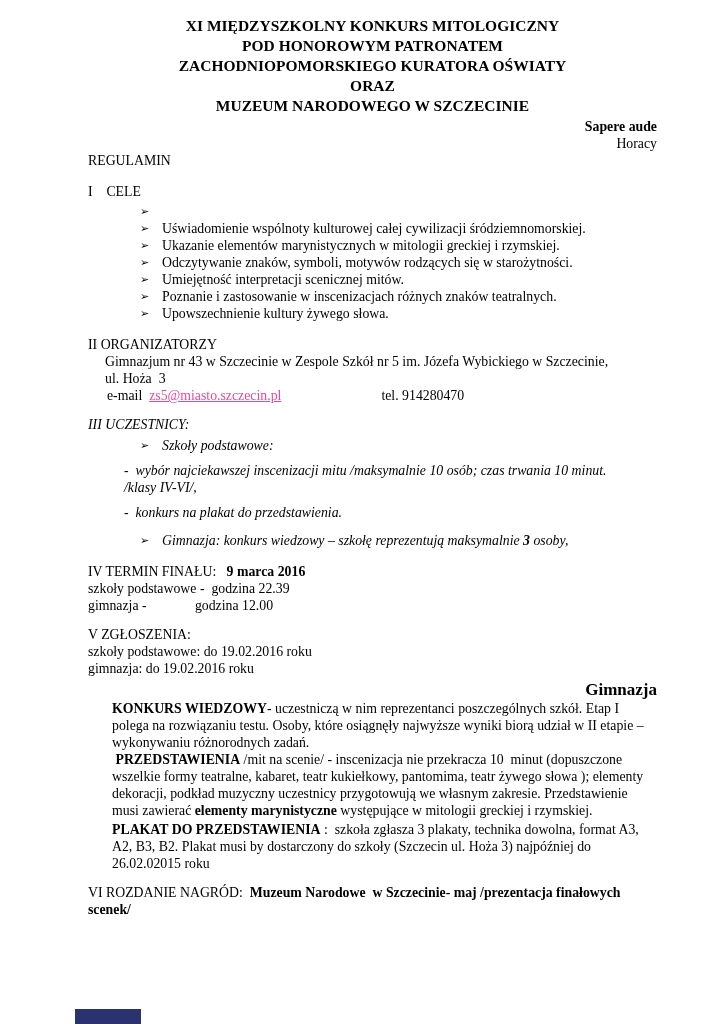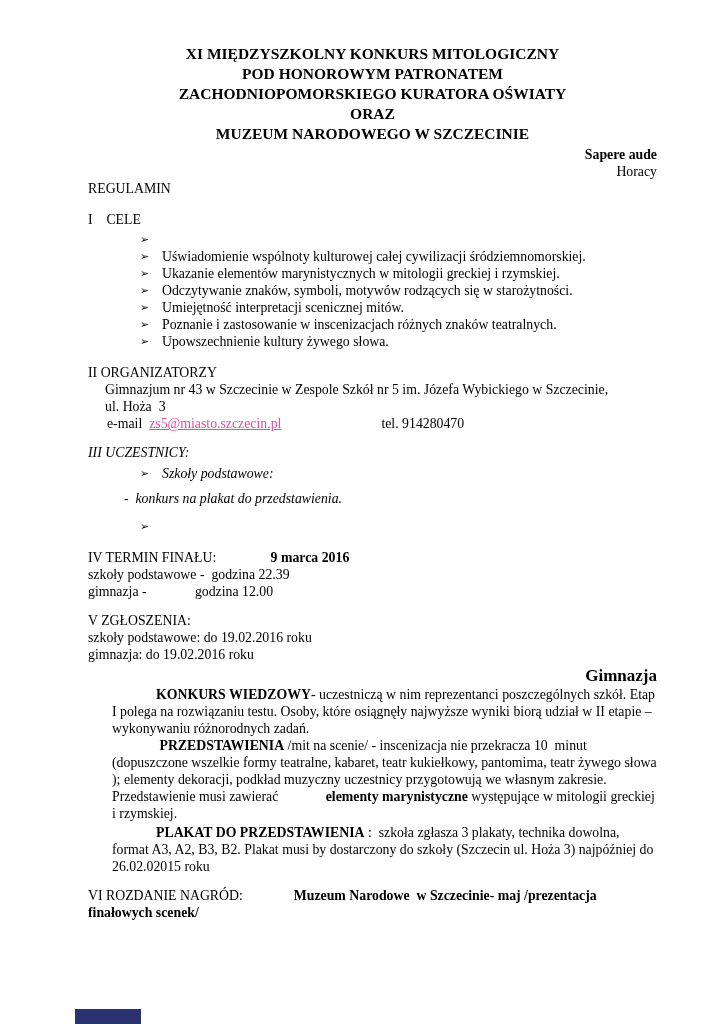--- a/index.html
+++ b/index.html
@@ -1,27 +1,27 @@
 <!DOCTYPE html>
 <html><head>
 <meta charset="utf-8">
 <style>
   html,body{margin:0;padding:0;background:#ffffff;}
   .page{
     position:relative;
     width:725px;height:1024px;
     box-sizing:border-box;
     background:#ffffff;
-    padding:44px 68px 0 88px;
+    padding:16px 68px 0 88px;
     font-family:"Liberation Serif","DejaVu Serif",serif;
     font-size:13.8px;line-height:17px;color:#000;
     overflow:hidden;
   }
   .t{white-space:pre-wrap;}
-  .b{font-weight:bold;margin-left:44px;}
+  .b{font-weight:bold;}
   .center{}
   .title{ text-align:center;font-weight:bold;font-size:15.5px;line-height:20px;}
   .motto{text-align:right;margin-top:2px;line-height:17px;}
   .sec-head{white-space:pre-wrap;}
   .cele{margin-top:14px;}
   .bullets{margin-top:3px;}
   .brow{display:flex;margin-left:52px;}
   .bul{width:22px;flex:0 0 22px;font-family:"DejaVu Sans",sans-serif;font-size:11px;line-height:17px;}
   .org{margin-top:14px;}
   .org-ind{margin-left:17px;}
@@ -102,23 +102,26 @@
     <div class="t org-ind">ul. Hoża  3</div>
     <div class="email-line"><span class="t">e-mail  </span><a href="#" class="email-link t">zs5@miasto.szczecin.pl</a><span class="t tel">tel. 914280470</span></div>
   </div>
 
   <div class="ucz">
     <div class="t">III UCZESTNICY:</div>
     <div class="brow">
         <span class="bul">➢</span>
         <span class="t">Szkoły podstawowe:</span>
       </div>
+    <div class="sub t">-  wybór najciekawszej inscenizacji mitu /maksymalnie 10 osób; czas trwania 10 minut.
+/klasy IV-VI/,</div>
     <div class="sub t">-  konkurs na plakat do przedstawienia.</div>
     <div class="brow g2">
         <span class="bul">➢</span>
+        <span><span class="t">Gimnazja: konkurs wiedzowy – szkołę reprezentują maksymalnie </span><span class="t b">3</span><span class="t"> osoby,</span></span>
       </div>
   </div>
 
   <div class="termin">
     <div><span class="t">IV TERMIN FINAŁU:   </span><span class="t b">9 marca 2016</span></div>
     <div class="t">szkoły podstawowe -  godzina 22.39</div>
     <div class="t">gimnazja -              godzina 12.00</div>
   </div>
 
   <div class="zglo">

